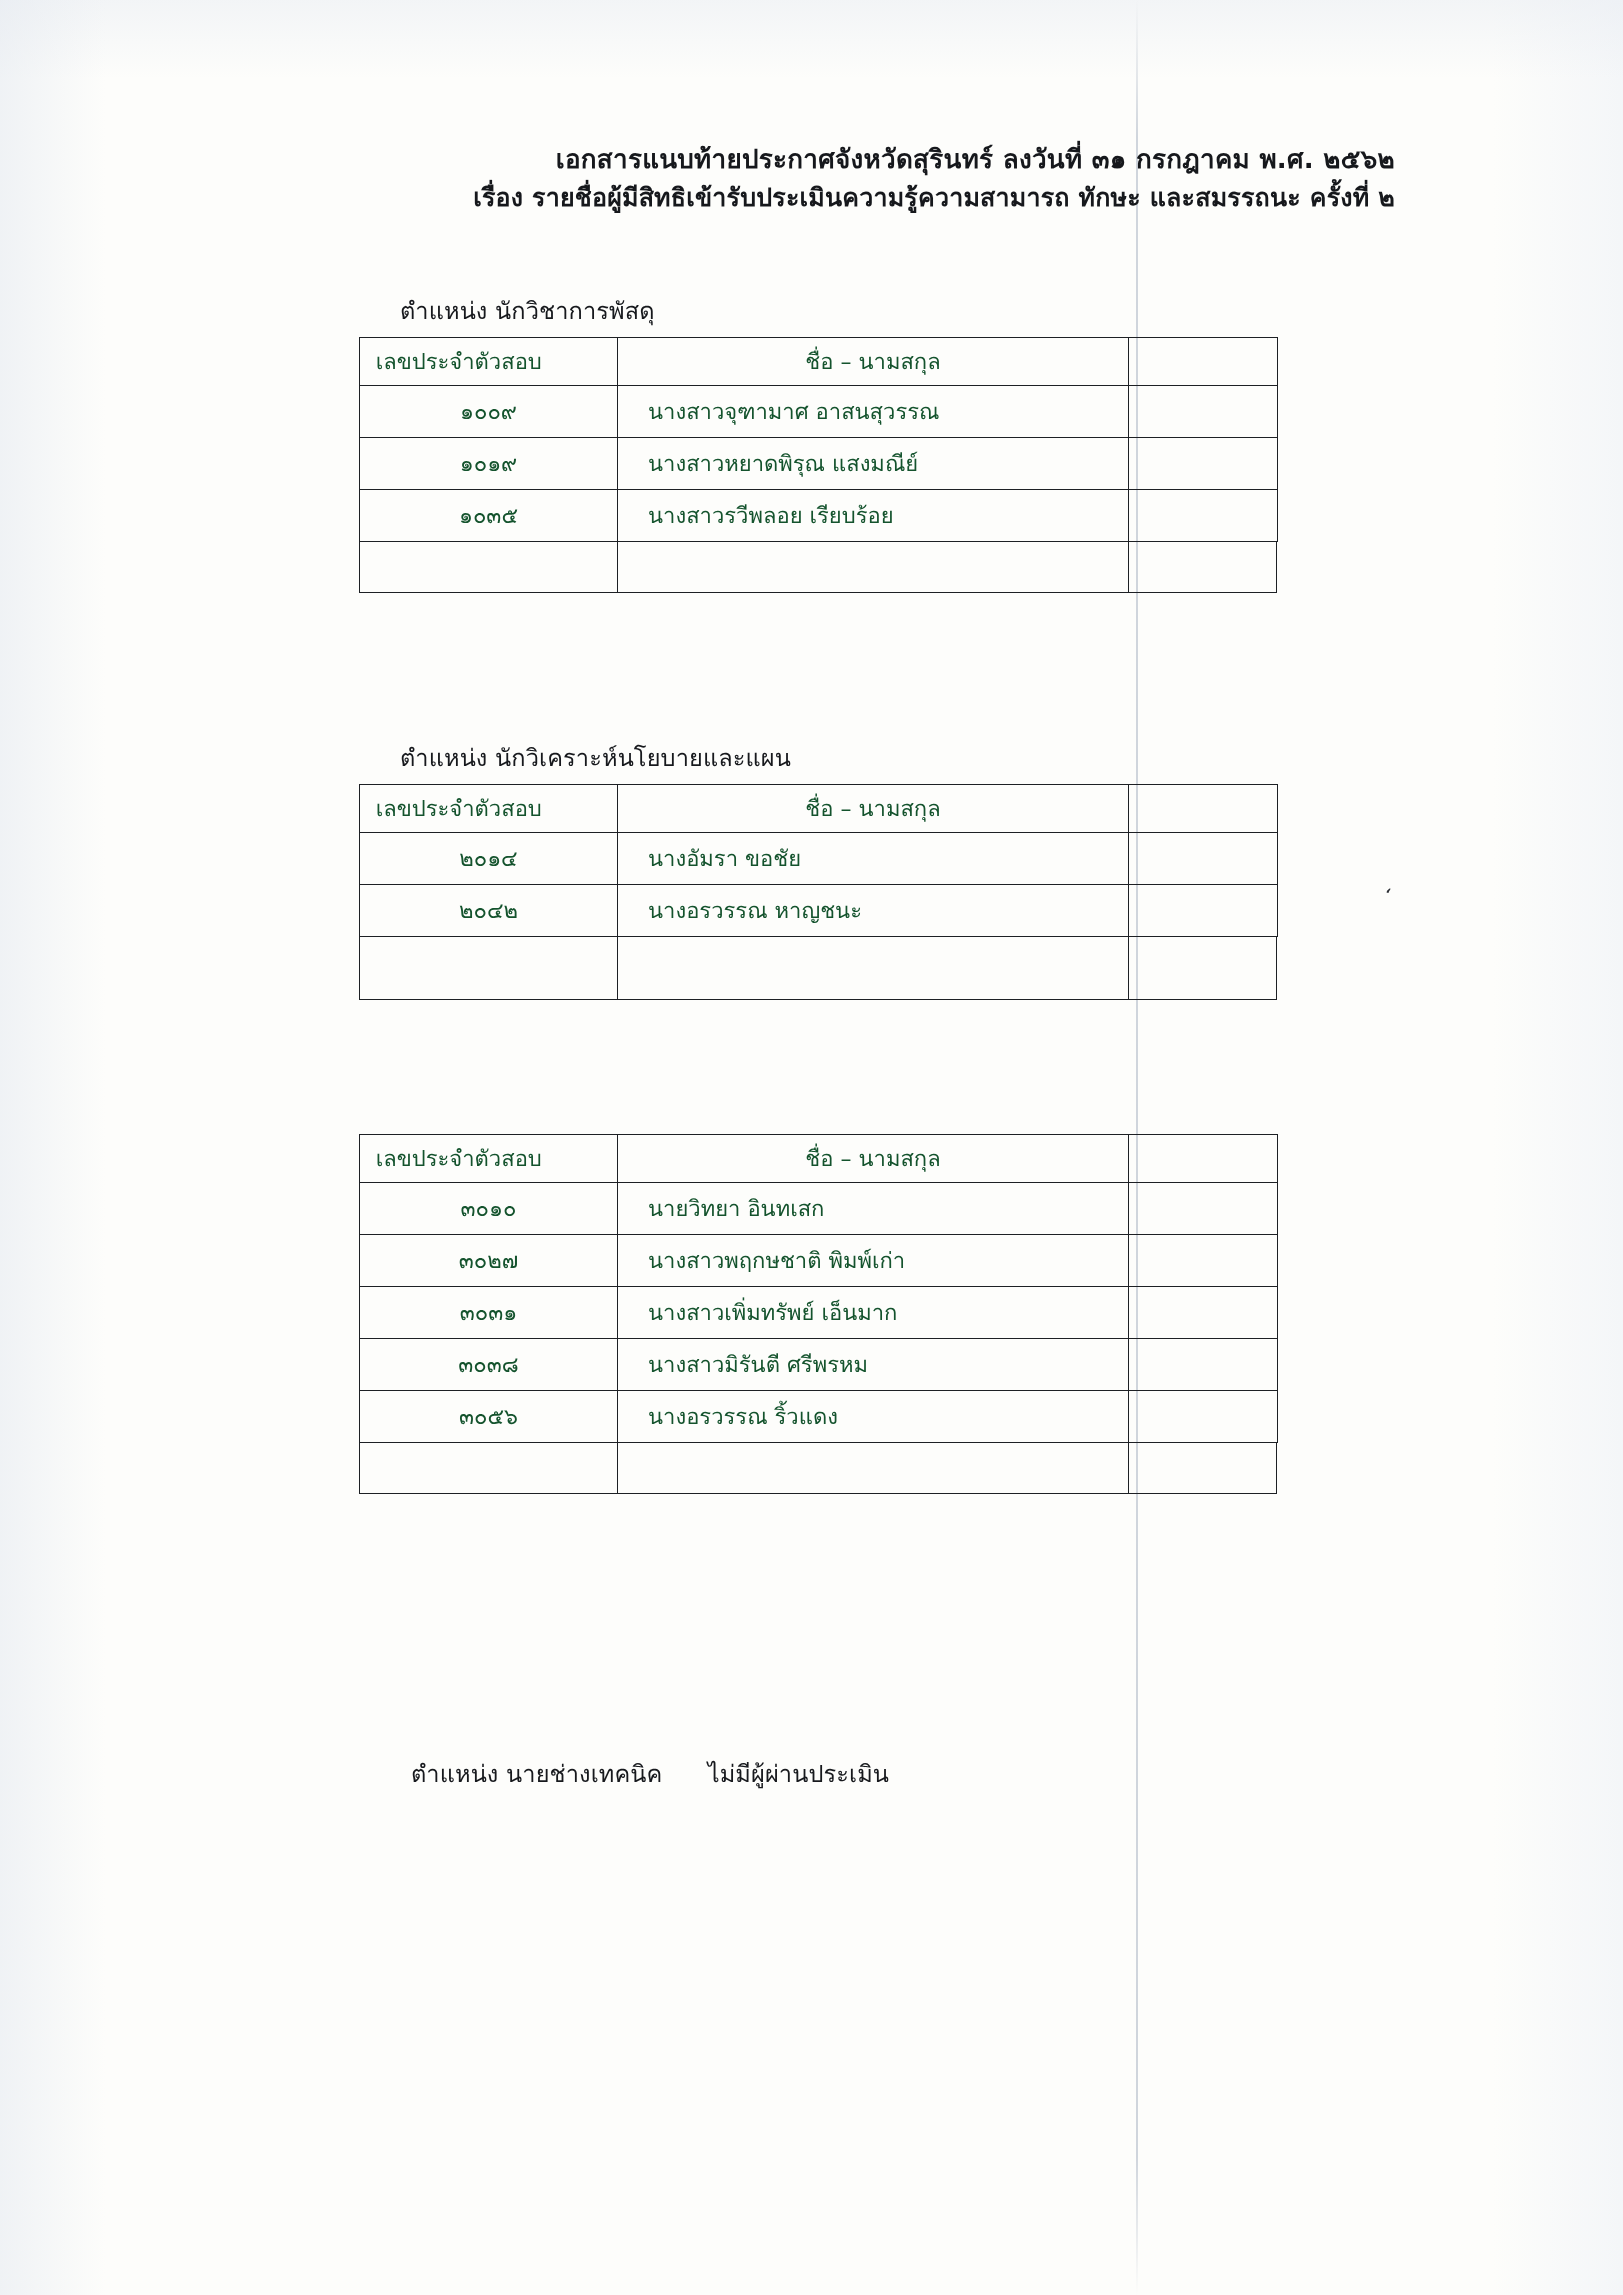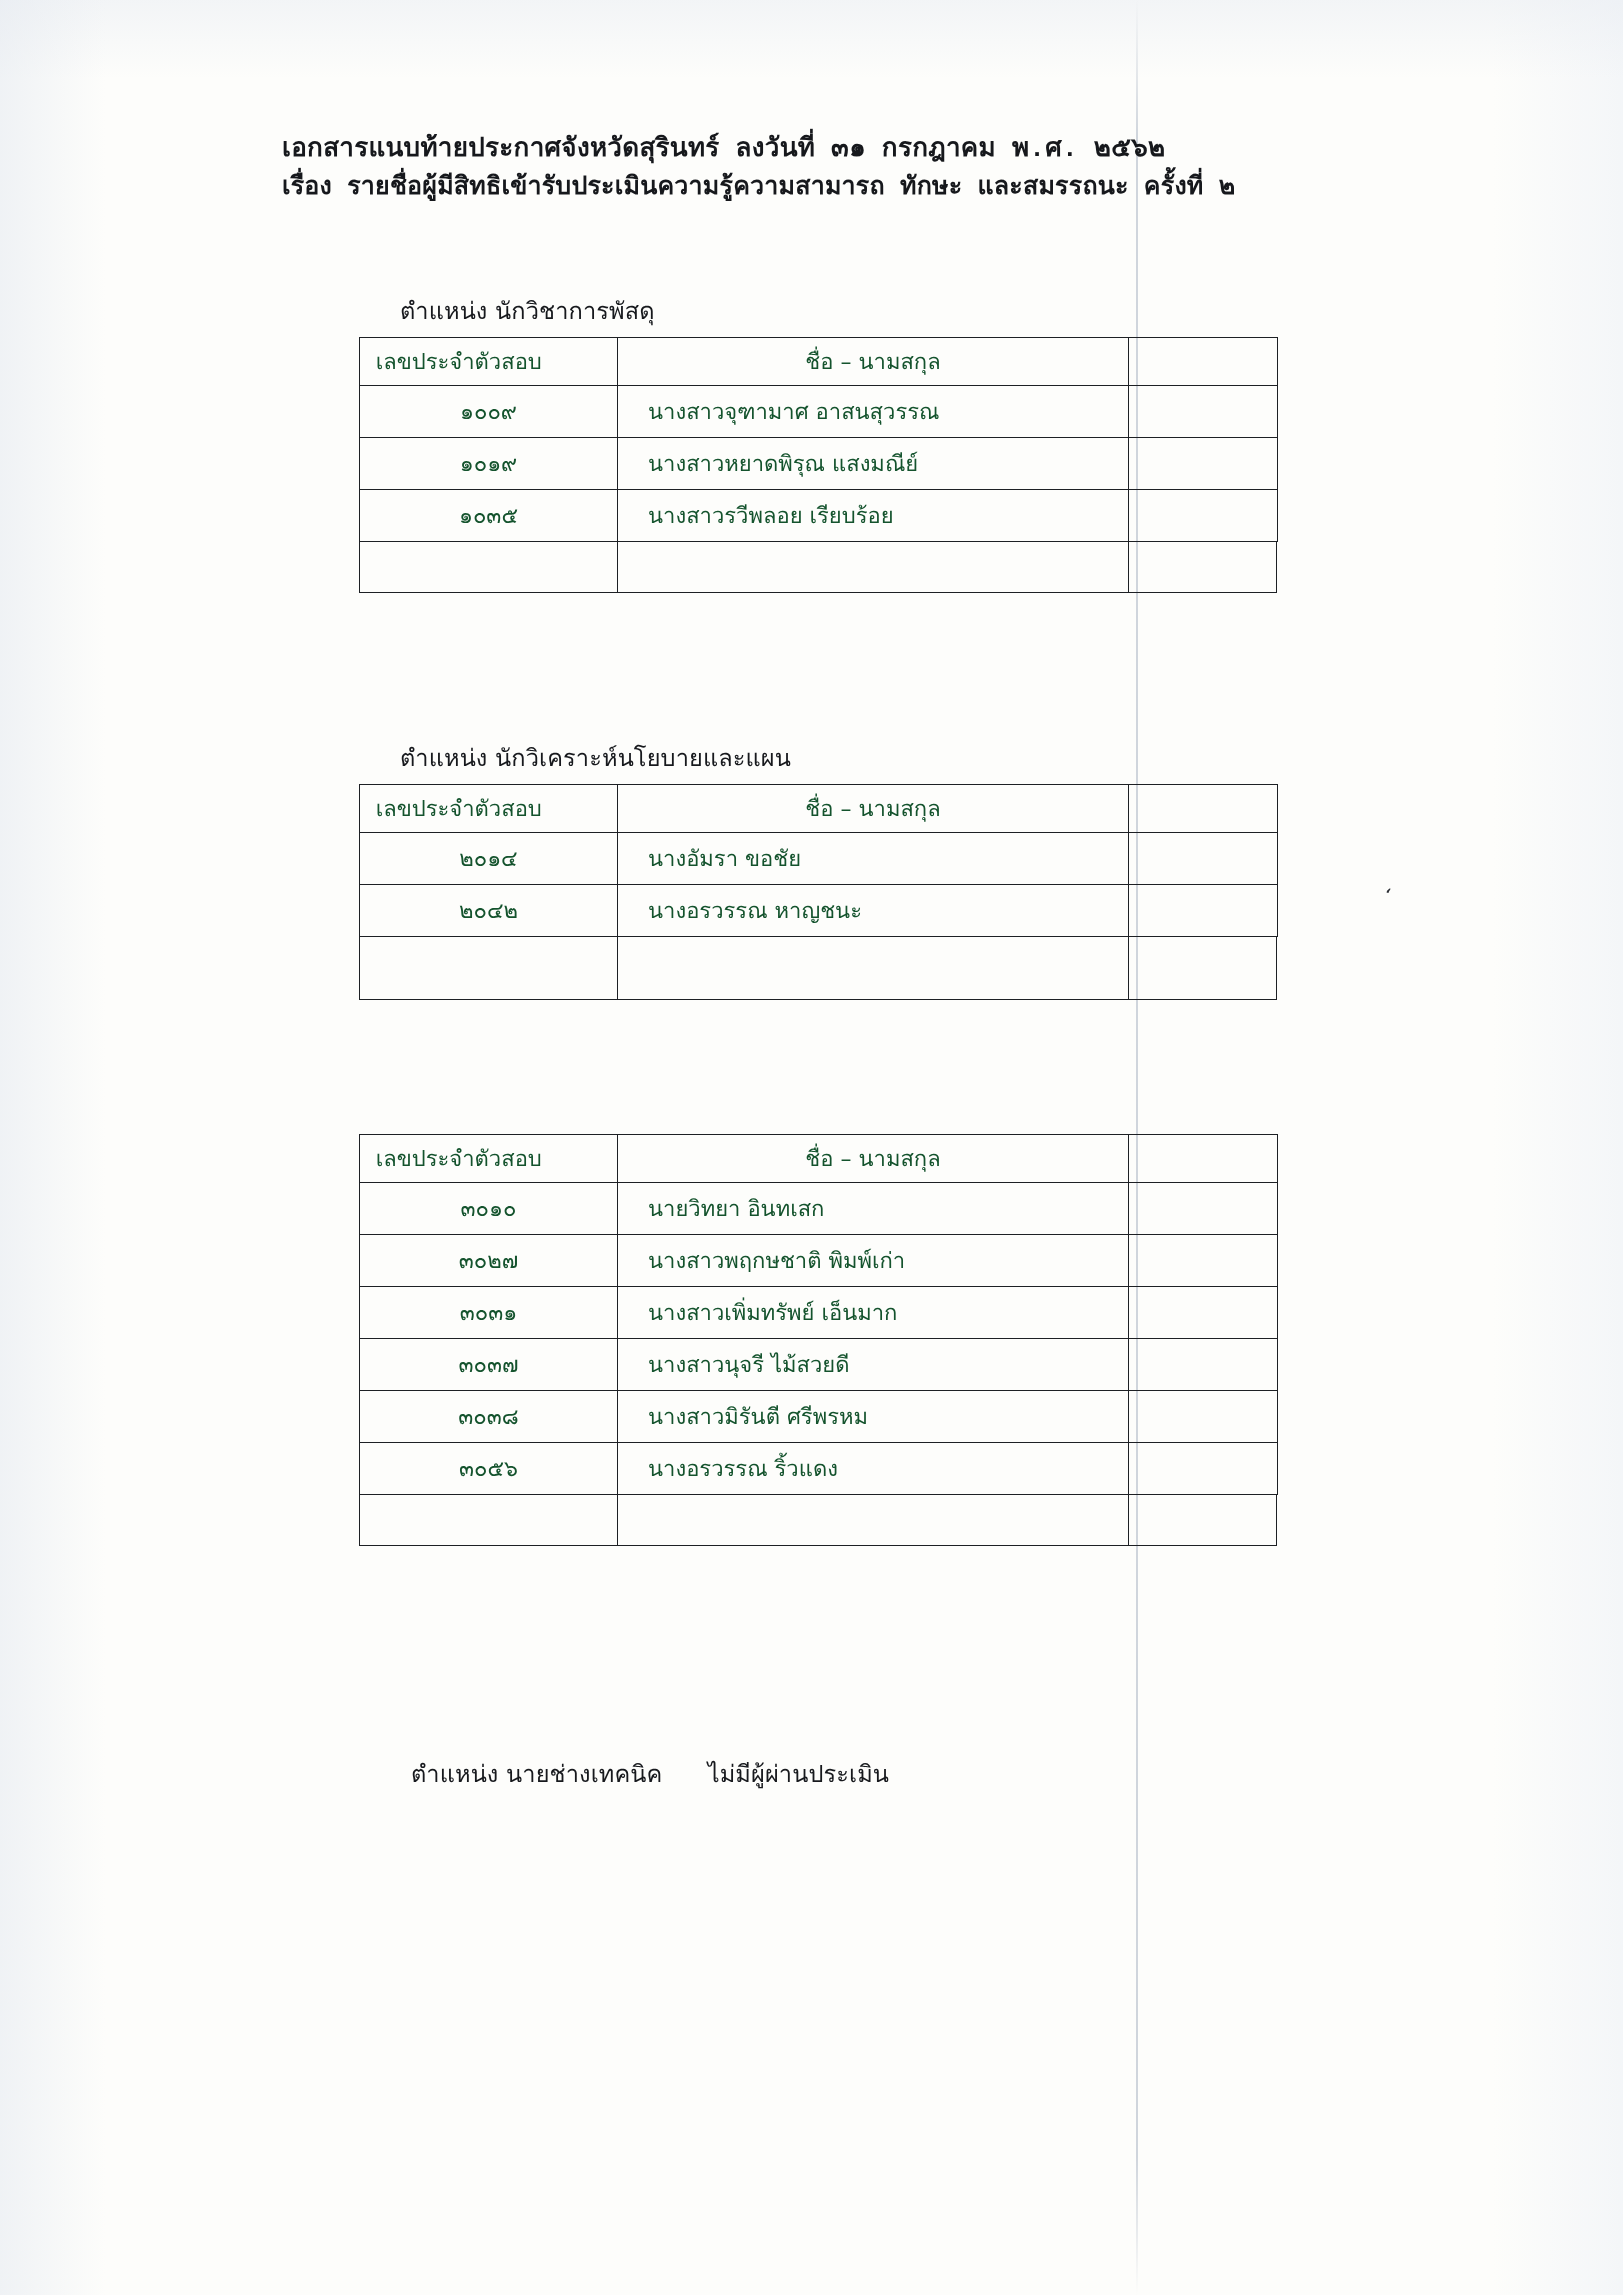--- a/index.html
+++ b/index.html
@@ -38,25 +38,24 @@
   .content {
     position: absolute;
     left: 0;
     top: 0;
     width: 1624px;
     height: 2295px;
   }
   .doc-header {
     position: absolute;
     left: 282px;
-    top: 130px;
+    top: 140px;
     width: 1113px;
-    text-align: left;
+    text-align: right;
     color: #16181c;
-    font-family: Liberation Mono, monospace;
   }
   .doc-header .line1 {
     font-size: 26px;
     font-weight: bold;
     line-height: 1.5;
     letter-spacing: 0.3px;
   }
   .doc-header .line2 {
     font-size: 25px;
     font-weight: bold;
@@ -259,25 +258,20 @@
             <td class="td-id">๓๐๒๗</td>
             <td class="td-name">นางสาวพฤกษชาติ  พิมพ์เก่า</td>
             <td class="td-blank"></td>
           </tr>
           <tr>
             <td class="td-id">๓๐๓๑</td>
             <td class="td-name">นางสาวเพิ่มทรัพย์  เอ็นมาก</td>
             <td class="td-blank"></td>
           </tr>
           <tr>
-            <td class="td-id">๓๐๓๗</td>
-            <td class="td-name">นางสาวนุจรี  ไม้สวยดี</td>
-            <td class="td-blank"></td>
-          </tr>
-          <tr>
             <td class="td-id">๓๐๓๘</td>
             <td class="td-name">นางสาวมิรันตี  ศรีพรหม</td>
             <td class="td-blank"></td>
           </tr>
           <tr>
             <td class="td-id">๓๐๕๖</td>
             <td class="td-name">นางอรวรรณ  ริ้วแดง</td>
             <td class="td-blank"></td>
           </tr>
         </tbody>

